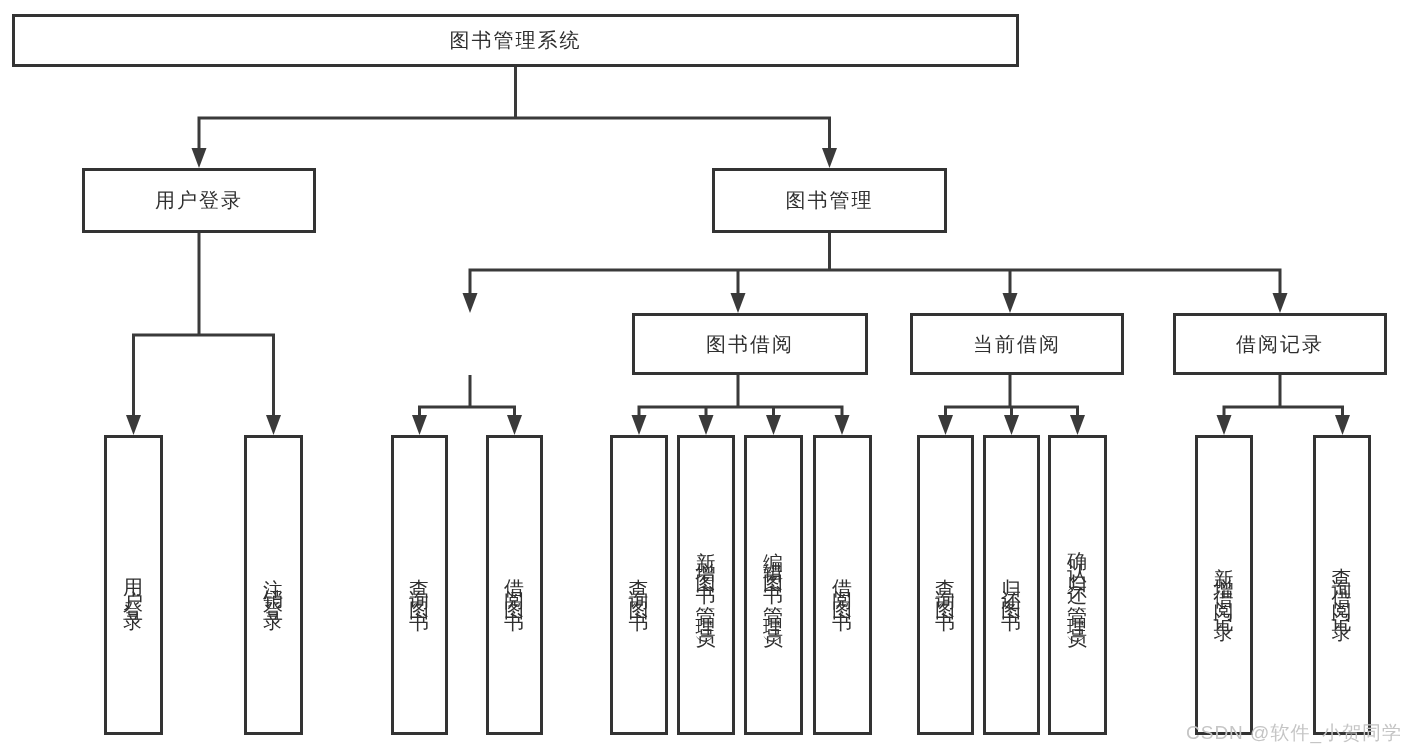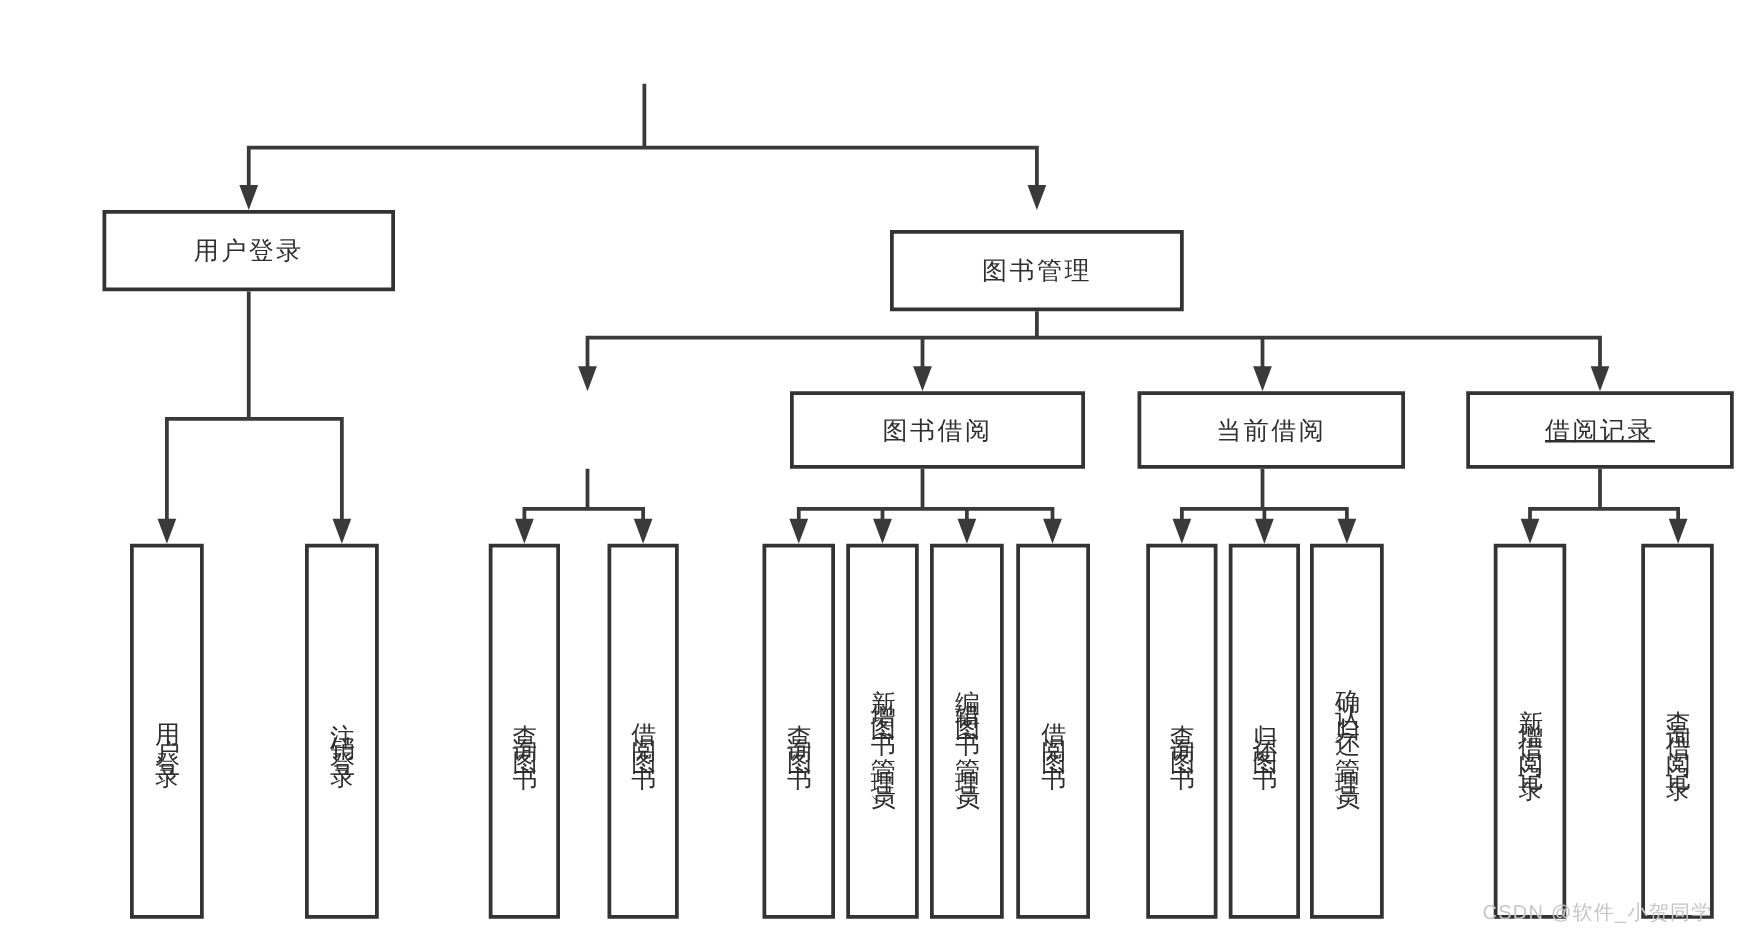--- a/index.html
+++ b/index.html
@@ -48,21 +48,21 @@
     font-size: 20px;
     letter-spacing: 11px;
     color: var(--text);
     line-height: 1;
   }
   .watermark {
     position: absolute;
     left: 1186px;
     top: 720px;
     z-index: 3;
-    font-size: 16px;
+    font-size: 19px;
     letter-spacing: 1px;
     color: var(--watermark);
     white-space: nowrap;
   }
 </style>
 </head>
 <body>
 
 <div class="stage">
 
@@ -116,35 +116,38 @@
       M698.5 415 L713.5 415 L706 435 Z
       M766 415 L781 415 L773.5 435 Z
       M834.5 415 L849.5 415 L842 435 Z
       M938 415 L953 415 L945.5 435 Z
       M1004 415 L1019 415 L1011.5 435 Z
       M1070 415 L1085 415 L1077.5 435 Z
       M1216.5 415 L1231.5 415 L1224 435 Z
       M1335 415 L1350 415 L1342.5 435 Z"></path>
   </svg>
 
+  <div class="box" style="left:12px; top:14px; width:1007px; height:53px;">
+    <span class="h-label">图书管理系统</span>
+  </div>
 
   <div class="box" style="left:82px; top:168px; width:234px; height:65px;">
     <span class="h-label">用户登录</span>
   </div>
-  <div class="box" style="left:712px; top:168px; width:235px; height:65px;margin-top:16px;">
+  <div class="box" style="left:712px; top:168px; width:235px; height:65px;">
     <span class="h-label">图书管理</span>
   </div>
 
   <div class="box" style="left:632px; top:313px; width:236px; height:62px;">
     <span class="h-label">图书借阅</span>
   </div>
   <div class="box" style="left:910px; top:313px; width:214px; height:62px;">
     <span class="h-label">当前借阅</span>
   </div>
-  <div class="box" style="left:1173px; top:313px; width:214px; height:62px;text-decoration:underline;">
+  <div class="box" style="left:1173px; top:313px; width:214px; height:62px;">
     <span class="h-label">借阅记录</span>
   </div>
 
   <div class="box leaf" style="left:104px; top:435px; width:59px; height:300px;">
     <span class="v-label">用户登录</span>
   </div>
   <div class="box leaf" style="left:244px; top:435px; width:59px; height:300px;">
     <span class="v-label">注销登录</span>
   </div>
 

